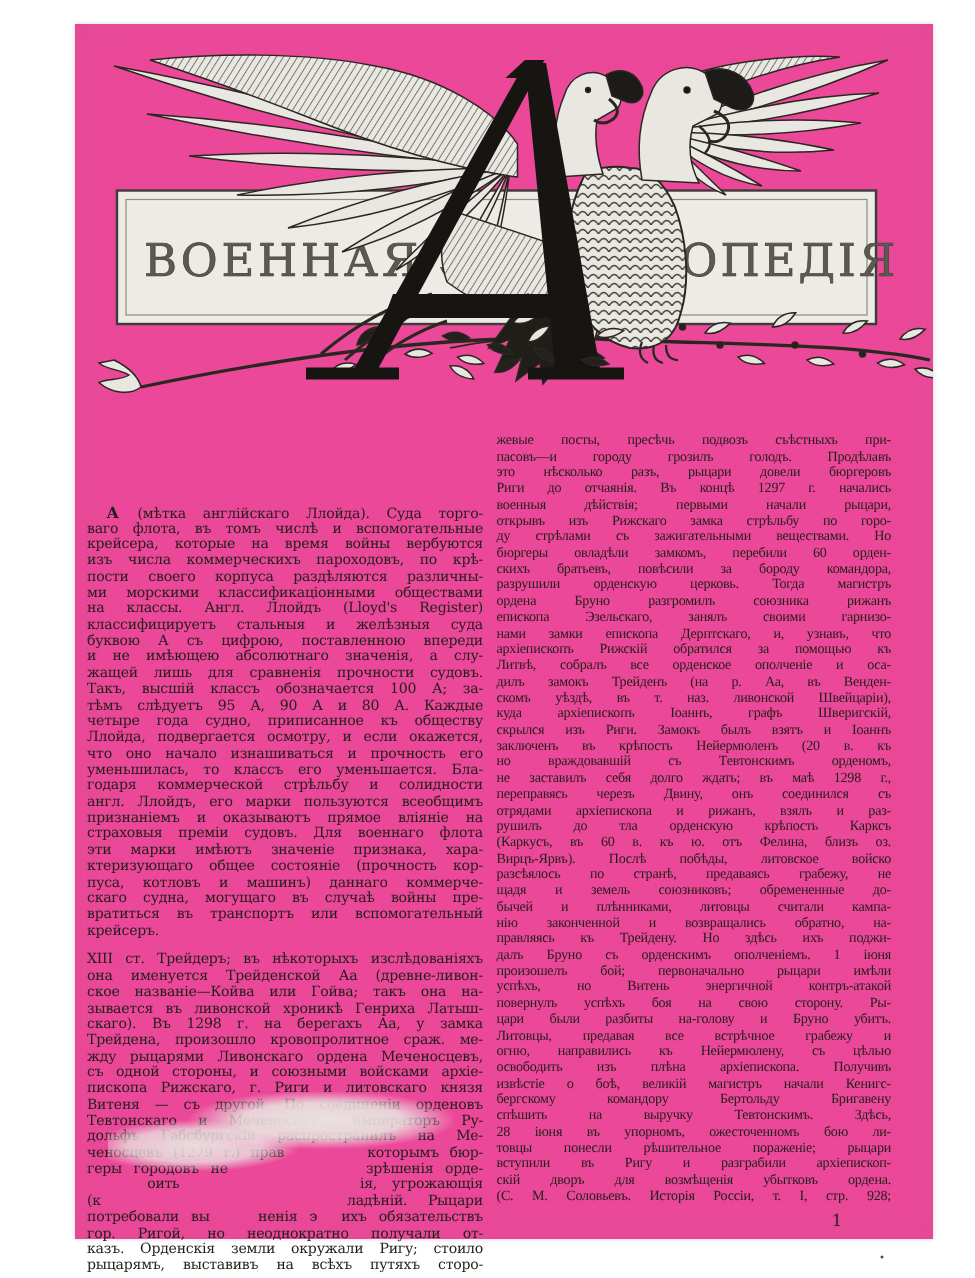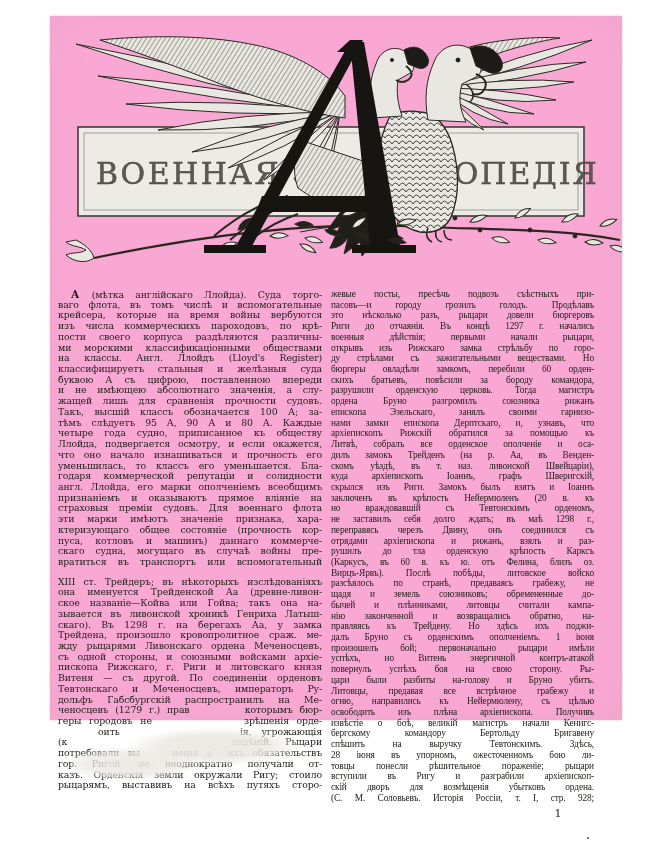--- a/index.html
+++ b/index.html
@@ -1,28 +1,28 @@
 <!DOCTYPE html>
 <html><head>
 <meta charset="utf-8">
 <style>
   html,body{margin:0;padding:0;background:#ffffff;width:650px;height:852px;overflow:hidden;}
   body{font-family:"DejaVu Serif","Liberation Serif",serif;}
   .scan-page{
-    position:absolute;left:50px;top:16px;width:572px;height:704px;
-    background:#f9a8d4;
+    position:absolute;left:50px;top:16px;width:572px;height:810px;
+    background:#ec4899;
     box-shadow:0 0 3px rgba(0,0,0,.18), inset 0 0 40px rgba(120,115,100,.07);
   }
   .masthead{position:absolute;left:0;top:0;width:572px;height:262px;}
   .col{
     position:absolute;top:273px;
     color:#201e1a;font-size:9.4px;line-height:10.72px;letter-spacing:-0.15px;
     text-rendering:optimizeLegibility;
   }
-  .col-left{left:8px;width:264px;}
+  .col-left{left:8px;width:264px;margin-top:48px;}
   .col-right{left:281px;width:263px;font-family:Liberation Serif, serif;}
   .para + .para{margin-top:9px;}
   .tline{
     text-align:justify;text-align-last:justify;
     white-space:pre-wrap;height:10.72px;
   }
   .tline.flush{text-align-last:left;}
   .tline.first{text-indent:13px;}
   .lead{font-weight:bold;font-size:10.2px;letter-spacing:0.2px;}
   .page-num{
@@ -186,29 +186,30 @@
         <div class="tline">классифицируетъ стальныя и желѣзныя суда</div>
         <div class="tline">буквою А съ цифрою, поставленною впереди</div>
         <div class="tline">и не имѣющею абсолютнаго значенія, а слу-</div>
         <div class="tline">жащей лишь для сравненія прочности судовъ.</div>
         <div class="tline">Такъ, высшій классъ обозначается 100 А; за-</div>
         <div class="tline">тѣмъ слѣдуетъ 95 А, 90 А и 80 А. Каждые</div>
         <div class="tline">четыре года судно, приписанное къ обществу</div>
         <div class="tline">Ллойда, подвергается осмотру, и если окажется,</div>
         <div class="tline">что оно начало изнашиваться и прочность его</div>
         <div class="tline">уменьшилась, то классъ его уменьшается. Бла-</div>
-        <div class="tline">годаря коммерческой репутаціи и солидности</div>
-        <div class="tline">англ. Ллойда, его марки ополченіемъ всеобщимъ</div>
+        <div class="tline">годаря коммерческой стрѣльбу и солидности</div>
+        <div class="tline">англ. Ллойдъ, его марки пользуются всеобщимъ</div>
         <div class="tline">признаніемъ и оказываютъ прямое вліяніе на</div>
         <div class="tline">страховыя преміи судовъ. Для военнаго флота</div>
         <div class="tline">эти марки имѣютъ значеніе признака, хара-</div>
         <div class="tline">ктеризующаго общее состояніе (прочность кор-</div>
         <div class="tline">пуса, котловъ и машинъ) даннаго коммерче-</div>
         <div class="tline">скаго судна, могущаго въ случаѣ войны пре-</div>
         <div class="tline">вратиться въ транспортъ или вспомогательный</div>
+        <div class="tline flush">крейсеръ.</div>
       </div>
       <div class="para">
         <div class="tline">XIII ст. Трейдеръ; въ нѣкоторыхъ изслѣдованіяхъ</div>
         <div class="tline">она именуется Трейденской Аа (древне-ливон-</div>
         <div class="tline">ское названіе—Койва или Гойва; такъ она на-</div>
         <div class="tline">зывается въ ливонской хроникѣ Генриха Латыш-</div>
         <div class="tline">скаго). Въ 1298 г. на берегахъ Аа, у замка</div>
         <div class="tline">Трейдена, произошло кровопролитное сраж. ме-</div>
         <div class="tline">жду рыцарями Ливонскаго ордена Меченосцевъ,</div>
         <div class="tline">съ одной стороны, и союзными войсками архіе-</div>

